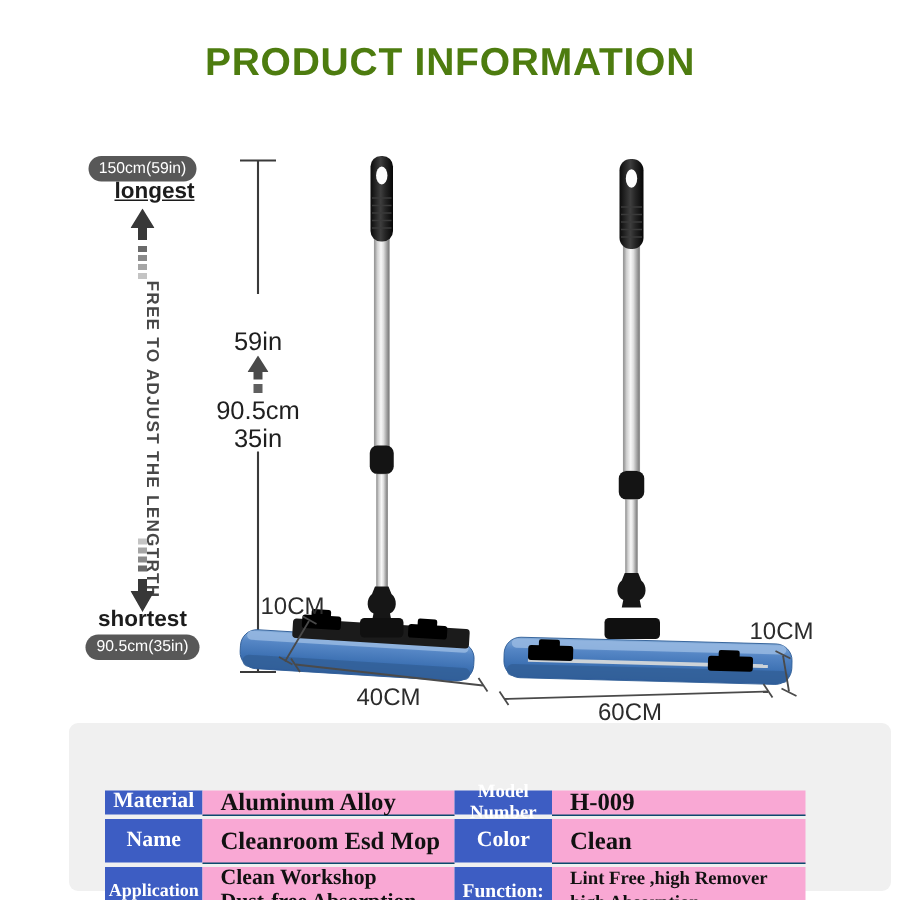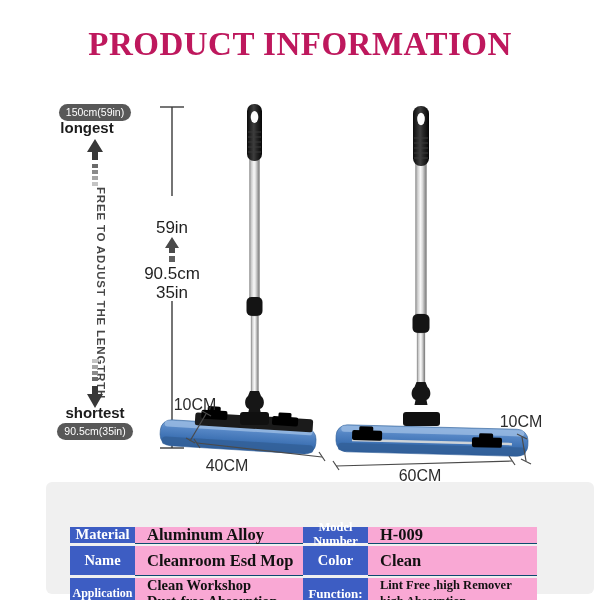--- a/index.html
+++ b/index.html
@@ -1,22 +1,22 @@
 <!DOCTYPE html>
 <html><head>
 <meta charset="utf-8">
 <style>
   html,body{margin:0;padding:0;background:#ffffff;}
   #stage{position:relative;width:600px;height:600px;background:#ffffff;overflow:hidden;
          font-family:"Liberation Sans",sans-serif;}
   .abs{position:absolute;}
   
   #title{left:0;top:26px;width:600px;text-align:center;
-         font-family:Liberation Serif, serif;font-weight:bold;font-size:33px;
-         letter-spacing:.5px;color:#be185d;white-space:nowrap;}
+         font-family:Liberation Sans, sans-serif;font-weight:bold;font-size:26px;
+         letter-spacing:.5px;color:#4d7c0f;white-space:nowrap;}
   
   .pill{background:#585858;color:#ffffff;border-radius:9px;font-size:10.5px;
         text-align:center;line-height:17px;height:17px;white-space:nowrap;}
   .adj-label{font-weight:bold;font-size:15px;color:#1c1c1c;text-align:center;}
   #free-text{left:83px;top:187px;height:176px;width:24px;
              writing-mode:vertical-rl;font-weight:bold;font-size:11.5px;
              letter-spacing:.8px;color:#474747;white-space:nowrap;text-align:center;}
   
   .dim-mid{width:90px;text-align:center;font-size:17px;color:#1f1f1f;}
   .dim-label{font-size:16px;color:#2c2c2c;text-align:center;white-space:nowrap;}
@@ -38,21 +38,21 @@
   svg{display:block;}
 </style>
 </head>
 <body>
 
 <div id="stage">
 
   <div id="title" class="abs">PRODUCT INFORMATION</div>
 
   <div class="abs pill" style="left:59px;top:104px;width:72px;">150cm(59in)</div>
-  <div class="abs adj-label" style="left:42px;top:119px;width:90px;">longest</div>
+  <div class="abs adj-label" style="left:58px;top:119px;width:90px;text-decoration:underline;">longest</div>
 
   <svg class="abs" style="left:87px;top:139px;" width="16" height="50" viewBox="0 0 16 50">
     <polygon points="8,0 16,13 11,13 11,21 5,21 5,13 0,13" fill="#383838"></polygon>
     <rect x="5" y="25" width="6" height="4" fill="#6a6a6a"></rect>
     <rect x="5" y="31" width="6" height="4" fill="#8a8a8a"></rect>
     <rect x="5" y="37" width="6" height="4" fill="#a5a5a5"></rect>
     <rect x="5" y="43" width="6" height="4" fill="#c4c4c4"></rect>
   </svg>
 
   <div id="free-text" class="abs">FREE TO ADJUST THE LENGTRTH</div>
@@ -170,21 +170,21 @@
       <line x1="333" y1="461" x2="339" y2="470"></line>
       <line x1="509" y1="456" x2="515" y2="465"></line>
 
       <line x1="522" y1="437" x2="526" y2="461"></line>
       <line x1="517" y1="434" x2="527" y2="439"></line>
       <line x1="521" y1="459" x2="531" y2="464"></line>
     </g>
   </svg>
 
   <div class="abs dim-label" style="left:169px;top:396px;width:52px;">10CM</div>
-  <div class="abs dim-label" style="left:196px;top:457px;width:62px;">40CM</div>
+  <div class="abs dim-label" style="left:228px;top:457px;width:62px;">40CM</div>
   <div class="abs dim-label" style="left:389px;top:467px;width:62px;">60CM</div>
   <div class="abs dim-label" style="left:494px;top:413px;width:54px;">10CM</div>
 
   <div id="spec-panel" class="abs"></div>
 
   <div id="spec-table" class="abs">
     <div class="spec-row">
       <div class="cell-label fs-label r1">Material</div>
       <div class="cell-value fs-val r1">Aluminum Alloy</div>
       <div class="cell-label fs-label-md r1">Model Number</div>

